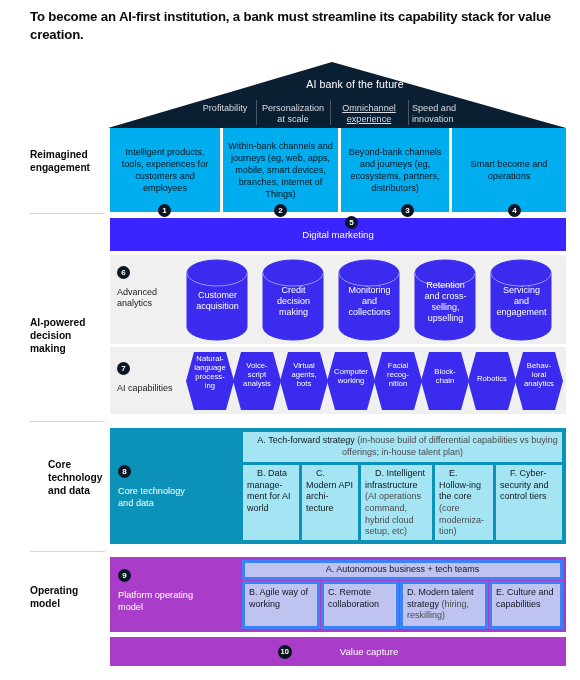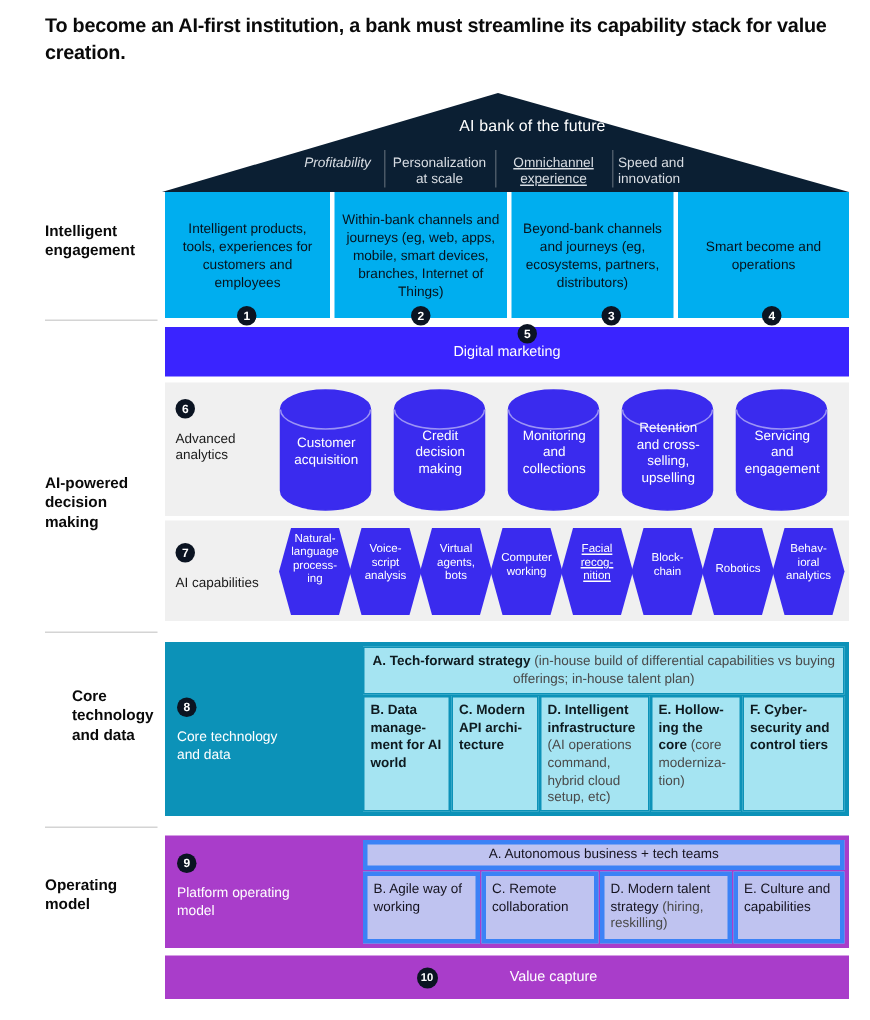--- a/index.html
+++ b/index.html
@@ -74,53 +74,53 @@
   .lav{
     background:#BFC3F0;border:3px solid #3b82f6;box-sizing:border-box;
     font-size:9px;line-height:1.3;color:#15131f;padding:3px 4px;
   }
   #om-a{display:flex;align-items:center;justify-content:center;text-align:center;}
   #value{
     background:#A93DCA;color:#ffffff;font-size:9.6px;
     display:flex;align-items:center;justify-content:center;gap:5px;
   }
   .muted{color:#4a4a4a;}
-  .b{font-weight:bold;}
+  .b{font-weight:normal;margin-left:10px;}
 </style>
 </head>
 <body>
 
 <div id="title">To become an AI-first institution, a bank must streamline its capability stack for value creation.</div>
 
 <svg id="roof" viewBox="0 0 580 66" preserveAspectRatio="none">
   <polygon points="108,66 332,0 566,66" fill="#0B1F33"></polygon>
 </svg>
 <div id="roof-title">AI bank of the future</div>
 
 <div class="pillsep" style="left:256px;"></div>
 <div class="pillsep" style="left:330px;"></div>
 <div class="pillsep" style="left:408px;"></div>
 
-<div class="pill" style="left:196px;width:58px;font-style:italic;">
+<div class="pill" style="left:196px;width:58px;">
   <span style="white-space:pre-line;">Profitability</span>
 </div>
 <div class="pill" style="left:258px;width:70px;">
   <span style="white-space:pre-line;margin-top:34px;">Personalization
 at scale</span>
 </div>
 <div class="pill" style="left:332px;width:74px;">
   <span style="white-space:pre-line;text-decoration:underline;">Omnichannel
 experience</span>
 </div>
 <div class="pill" style="left:412px;width:70px;text-align:left;">
   <span style="white-space:pre-line;">Speed and
 innovation</span>
 </div>
 
-<div class="rowlabel" style="top:148px;white-space:pre-line;">Intelligent
+<div class="rowlabel" style="top:148px;white-space:pre-line;">Reimagined
 engagement</div>
 <div class="rowlabel" style="top:316px;white-space:pre-line;">AI-powered
 decision
 making</div>
 <div class="rowlabel" style="top:458px;white-space:pre-line;margin-left:18px;">Core
 technology
 and data</div>
 <div class="rowlabel" style="top:584px;white-space:pre-line;">Operating
 model</div>
 
@@ -211,21 +211,21 @@
 process-
 ing</div>
 <div class="hextext" style="left:233px;top:362px;width:48px;white-space:pre-line;">Voice-
 script
 analysis</div>
 <div class="hextext" style="left:280px;top:362px;width:48px;white-space:pre-line;">Virtual
 agents,
 bots</div>
 <div class="hextext" style="left:327px;top:368px;width:48px;white-space:pre-line;">Computer
 working</div>
-<div class="hextext" style="left:374px;top:362px;width:48px;white-space:pre-line;text-decoration:underline;">Facial
+<div class="hextext" style="left:374px;top:362px;width:48px;white-space:pre-line;">Facial
 recog-
 nition</div>
 <div class="hextext" style="left:421px;top:368px;width:48px;white-space:pre-line;">Block-
 chain</div>
 <div class="hextext" style="left:468px;top:375px;width:48px;white-space:pre-line;">Robotics</div>
 <div class="hextext" style="left:515px;top:362px;width:48px;white-space:pre-line;">Behav-
 ioral
 analytics</div>
 
 <div class="box" id="core-band" style="left:110px;top:428px;width:456px;height:116px;"></div>

